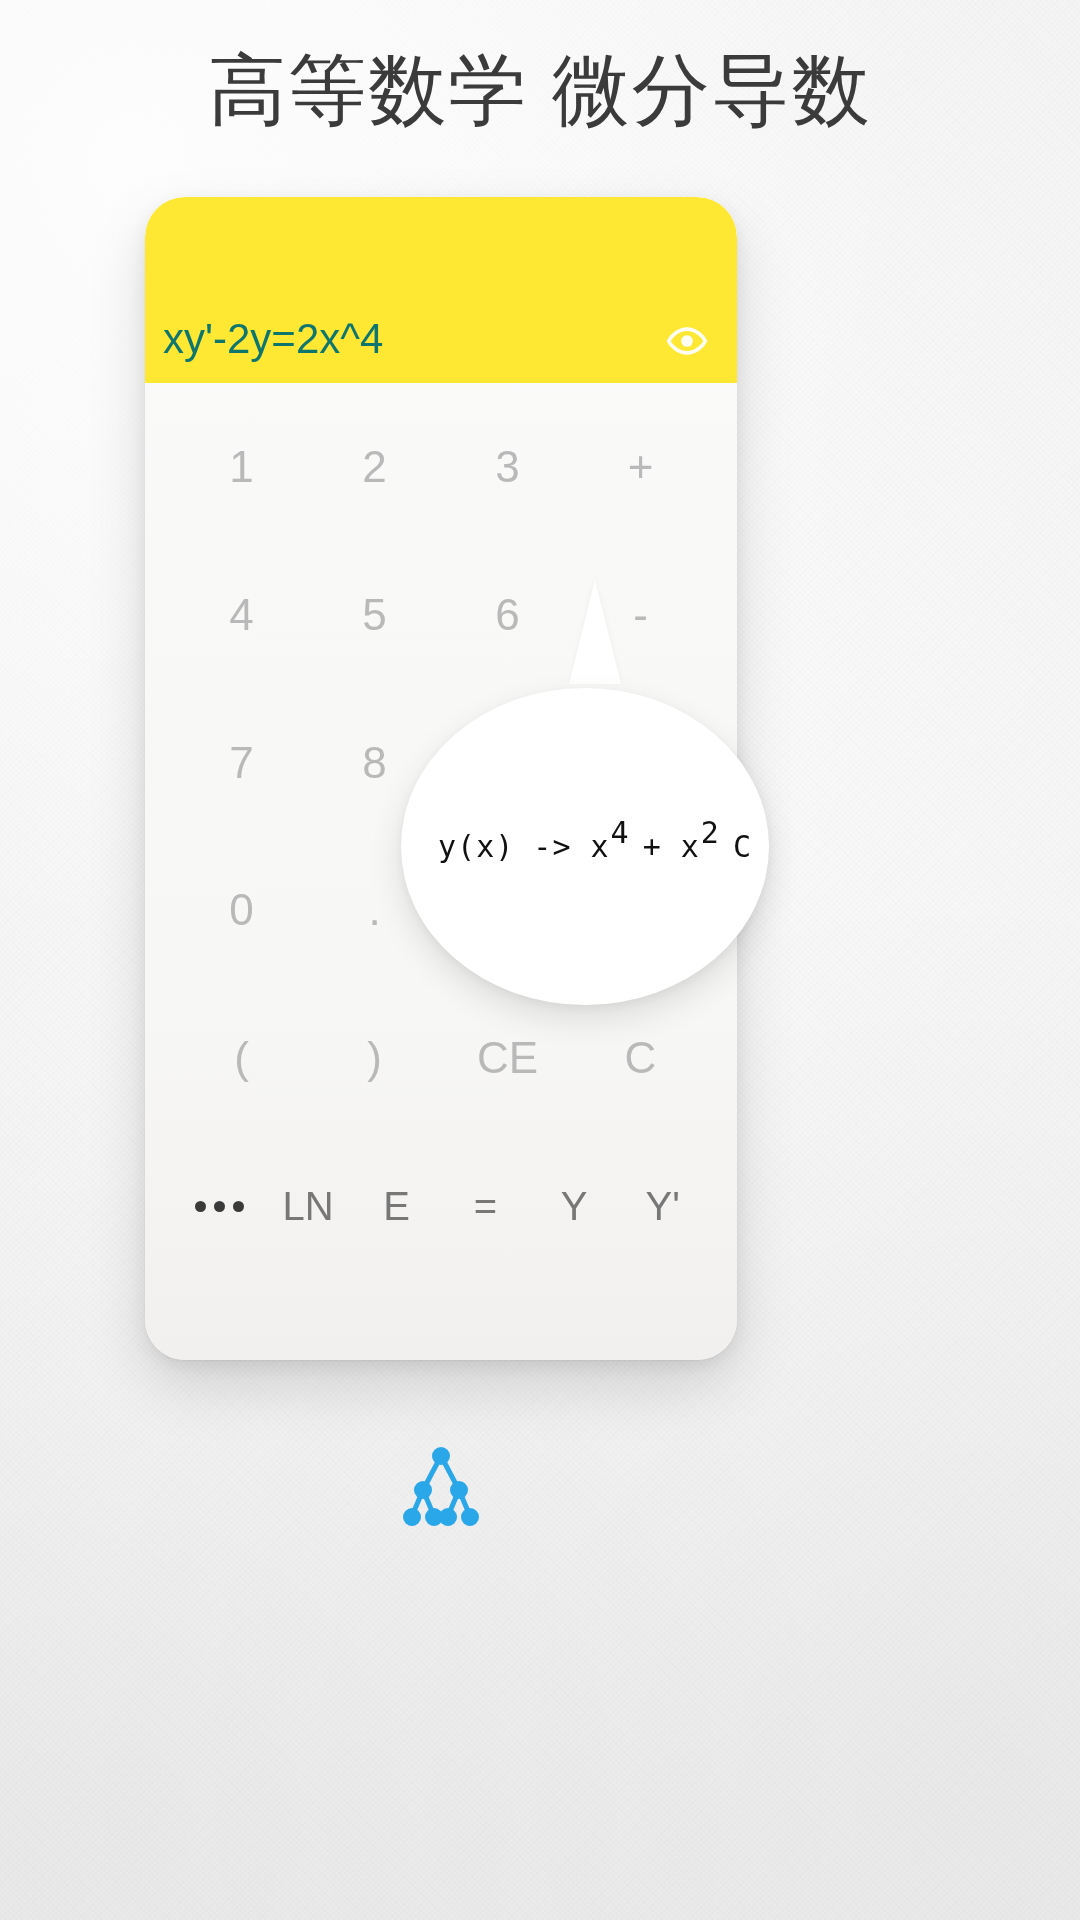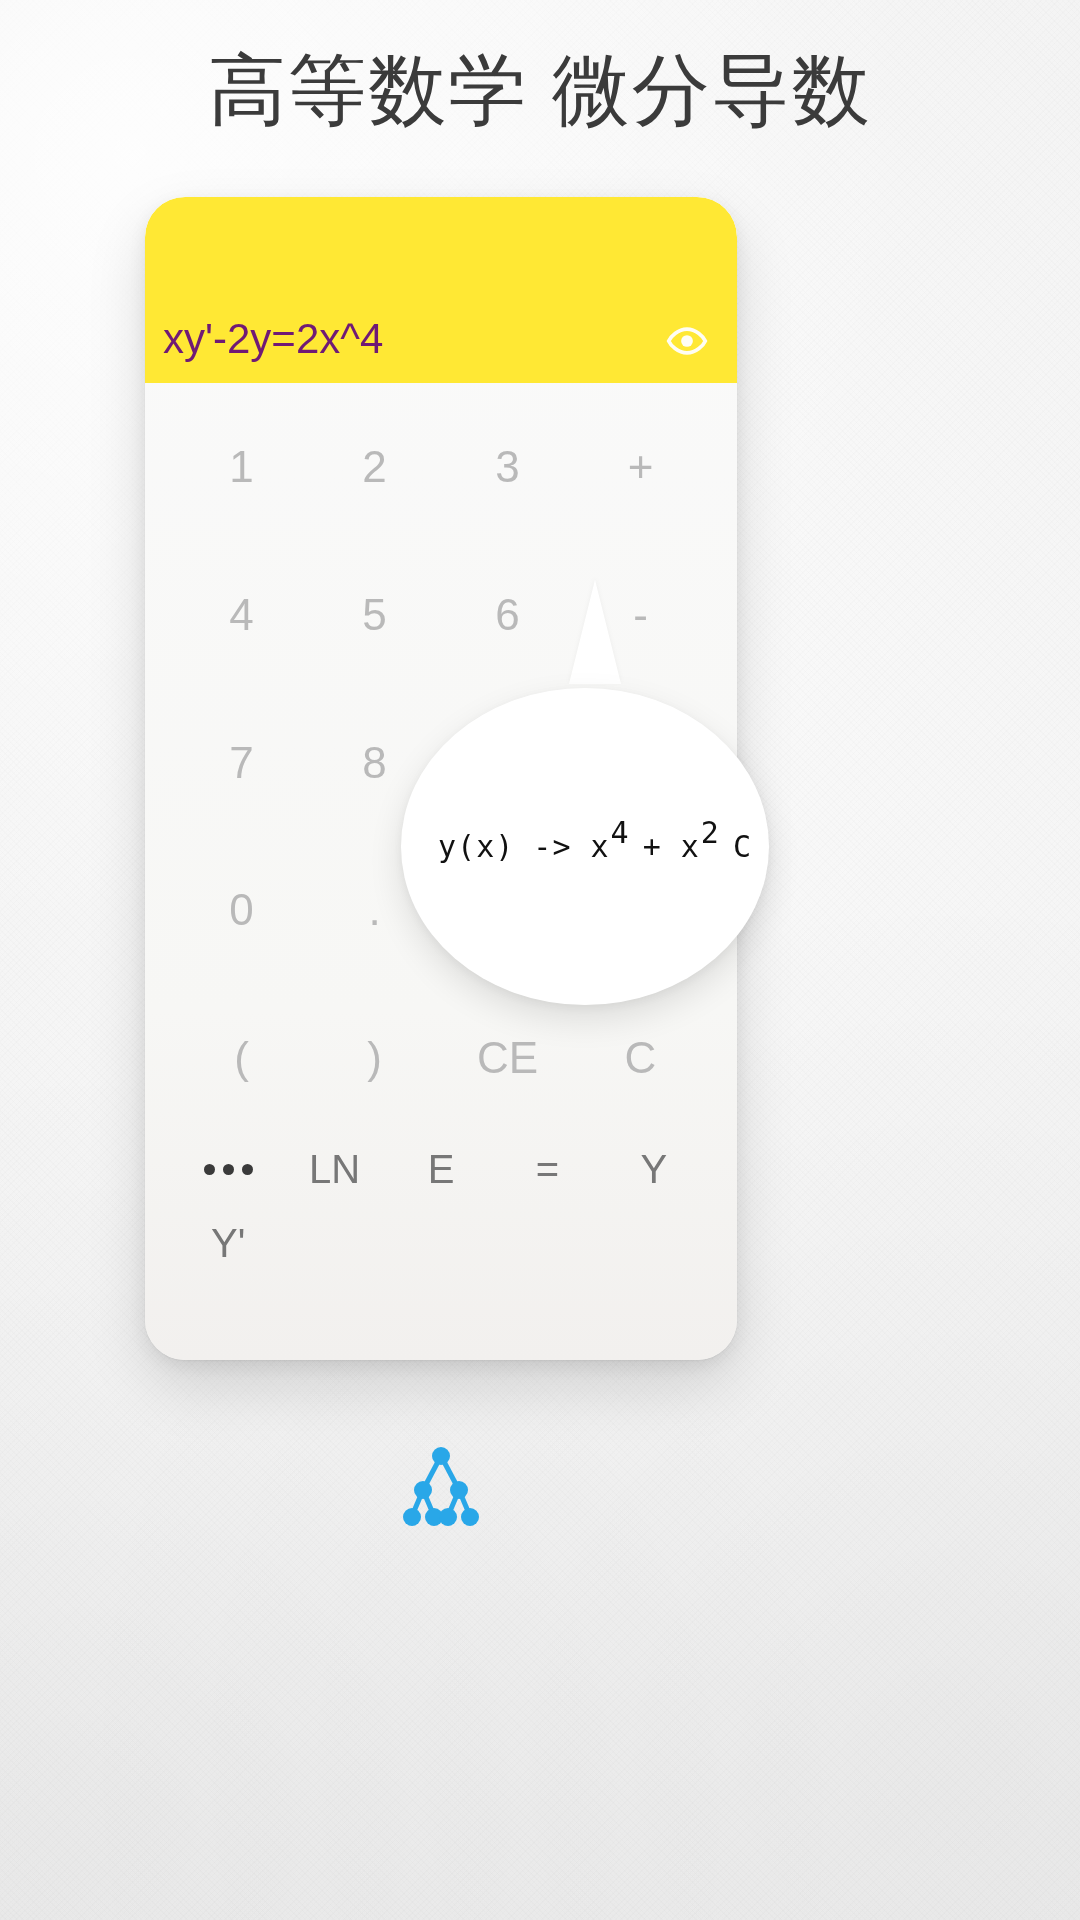--- a/index.html
+++ b/index.html
@@ -68,21 +68,21 @@
     position:absolute;
     left:0; right:0; bottom:0;
     height:84px;
     display:flex;
     align-items:center;
     justify-content:space-between;
     padding:0 28px 0 18px;
   }
   .expr-text {
     font-size:42px;
-    color:#701a75;
+    color:#0f766e;
     letter-spacing:0px;
     white-space:pre;
     line-height:1;
     padding-bottom:4px;
   }
   .eye-icon { width:44px; height:44px; flex:0 0 auto; opacity:0.95; }
 
   
   .keypad {
     position:absolute;
@@ -91,21 +91,21 @@
     display:grid;
     grid-template-rows: repeat(6, 1fr);
     padding: 10px 30px 80px 30px;
   }
   .kp-row {
     display:grid;
     grid-template-columns: repeat(4, 1fr);
     align-items:center;
     justify-items:center;
   }
-  .kp-row.last { grid-template-columns: repeat(5, 1fr); }
+  .kp-row.last { grid-template-columns: repeat(6, 1fr); }
   .key {
     font-size:44px;
     font-weight:300;
     color:#b9b9b9;
     line-height:1;
     user-select:none;
     white-space:pre;
   }
   .kp-row.last .key { font-size:40px; color:#777777; }
   .dots-key { display:flex; gap:8px; align-items:center; }

